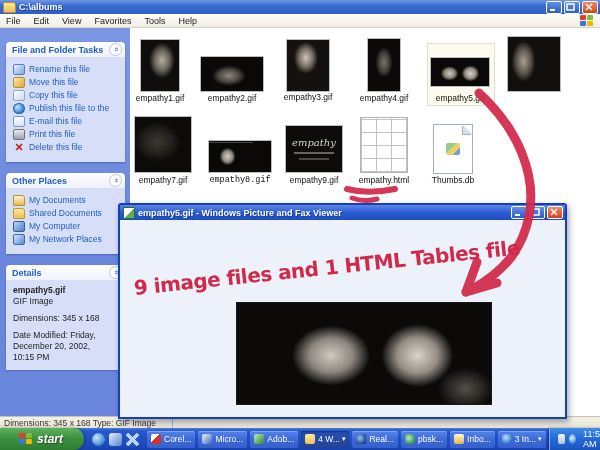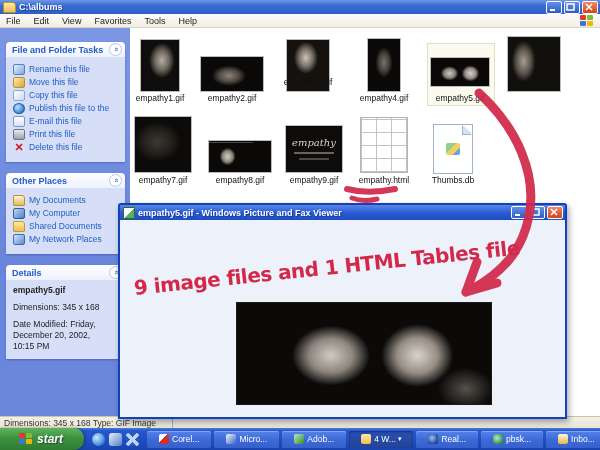--- a/index.html
+++ b/index.html
@@ -126,21 +126,21 @@
     background:linear-gradient(180deg,#60b35e 0%,#3d9140 45%,#2e7c33 100%);
     display:flex;align-items:center;justify-content:center;color:#fff;font-size:12px;font-weight:bold;font-style:italic;
     text-shadow:1px 1px 1px #1d4f20;box-shadow:1px 0 3px rgba(0,20,0,.4);}
   #start-btn .xp-flag{margin-right:4px;margin-left:-2px;}
   .ql{display:flex;align-items:center;margin:0 4px 0 8px;}
   .qicon{width:13px;height:13px;margin-right:4px;border-radius:3px;}
   .q1{background:radial-gradient(circle at 35% 35%,#cfe6ff,#2f7fd0 75%);border-radius:50%;}
   .q2{background:linear-gradient(135deg,#e8f0fc,#5580c8);}
   .q3{background:linear-gradient(45deg,rgba(0,0,0,0) 42%,#bcd4f8 42% 58%,rgba(0,0,0,0) 58%),
       linear-gradient(-45deg,rgba(0,0,0,0) 42%,#bcd4f8 42% 58%,rgba(0,0,0,0) 58%),#2a58c0;}
-  .tbtn{height:17px;flex:none;margin-right:3px;border-radius:2px;padding:0 12px;display:flex;align-items:center;
+  .tbtn{height:17px;flex:none;margin-right:3px;border-radius:2px;padding:0 4px;display:flex;align-items:center;
     background:linear-gradient(180deg,#5583e8 0%,#3e6ad8 50%,#3560cc 100%);box-shadow:inset 0 1px 0 #7fa3f0;
     color:#fff;font-size:8.5px;white-space:nowrap;overflow:hidden;}
   .tbtn .bicon{width:10px;height:10px;border-radius:2px;margin-right:3px;flex:none;}
   .tbtn.pressed{background:linear-gradient(180deg,#2a4fae,#23439a);box-shadow:inset 0 1px 2px #16307a;}
   .caret{font-size:7px;margin-left:2px;}
   .bi-corel{background:linear-gradient(135deg,#fff 45%,#d03030 45%);}
   .bi-micro{background:linear-gradient(135deg,#f0f4ff,#3a66c8);}
   .bi-adobe{background:linear-gradient(135deg,#bfe8bf,#2e8b2e);}
   .bi-folder{background:linear-gradient(180deg,#ffe9a0,#edc052);border-radius:1px 3px 1px 1px;}
   .bi-real{background:radial-gradient(circle at 40% 40%,#9cc0f0,#123a8a 80%);border-radius:50%;}
@@ -241,79 +241,80 @@
       <div class="pane-h">
         <span class="pt">Other Places</span>
         <span class="chev">«</span>
       </div>
       <div class="pane-b">
         <div class="task-item">
             <span class="ic ic-docs"></span>
             <span class="tlabel">My Documents</span>
           </div>
         <div class="task-item">
+            <span class="ic ic-folder"></span>
+            <span class="tlabel">Shared Documents</span>
+          </div>
+        <div class="task-item">
             <span class="ic ic-comp"></span>
             <span class="tlabel">My Computer</span>
-          </div>
-        <div class="task-item">
-            <span class="ic ic-folder"></span>
-            <span class="tlabel">Shared Documents</span>
           </div>
         <div class="task-item">
             <span class="ic ic-net"></span>
             <span class="tlabel">My Network Places</span>
           </div>
       </div>
     </div>
 
     <div class="pane">
       <div class="pane-h">
         <span class="pt">Details</span>
         <span class="chev">«</span>
       </div>
       <div class="pane-b" id="details-body">
         <div class="dname">empathy5.gif</div>
+        <div>GIF Image</div>
         <div class="gap"></div>
         <div>Dimensions: 345 x 168</div>
         <div class="gap"></div>
         <div>Date Modified: Friday,</div>
         <div>December 20, 2002, 10:15 PM</div>
       </div>
     </div>
   </div>
 
   <div id="sel5"></div>
 
   <div class="th t1" style="left:141px;top:40px;width:38px;height:51px;"></div>
   <div class="th t2" style="left:201px;top:57px;width:62px;height:34px;"></div>
   <div class="th t3" style="left:287px;top:40px;width:42px;height:51px;"></div>
   <div class="th t4" style="left:368px;top:39px;width:32px;height:52px;"></div>
   <div class="th t5" style="left:431px;top:58px;width:58px;height:28px;"></div>
   <div class="th t6" style="left:508px;top:37px;width:52px;height:54px;"></div>
   <div class="fname" style="left:123px;top:93px;">empathy1.gif</div>
   <div class="fname" style="left:195px;top:93px;">empathy2.gif</div>
-  <div class="fname" style="left:271px;top:77px;">empathy3.gif</div>
+  <div class="fname" style="left:271px;top:92px;">empathy3.gif</div>
   <div class="fname" style="left:347px;top:93px;">empathy4.gif</div>
   <div class="fname" style="left:423px;top:93px;">empathy5.gif</div>
   <div class="fname" style="left:497px;top:80px;">empathy6.gif</div>
 
   <div class="th t7" style="left:135px;top:117px;width:56px;height:55px;"></div>
   <div class="th t8" style="left:209px;top:141px;width:62px;height:31px;"></div>
   <div class="th t9" style="left:286px;top:126px;width:56px;height:46px;">
     <span class="l1">empathy</span>
       <span class="l2"></span>
       <span class="l3"></span>
   </div>
   <div class="th t-html" style="left:361px;top:118px;width:46px;height:54px;"></div>
   <div class="th t-db" style="left:433px;top:124px;width:38px;height:48px;">
     <span class="fold"></span>
     <span class="blob"></span>
   </div>
   <div class="fname" style="left:126px;top:175px;">empathy7.gif</div>
-  <div class="fname" style="left:203px;top:175px;">empathy8.gif</div>
+  <div class="fname" style="left:203px;top:175px;font-family:Liberation Mono, monospace;">empathy8.gif</div>
   <div class="fname" style="left:277px;top:175px;">empathy9.gif</div>
   <div class="fname" style="left:347px;top:175px;">empathy.html</div>
   <div class="fname" style="left:416px;top:175px;">Thumbs.db</div>
 
   <div id="statusbar">
     <span>Dimensions: 345 x 168 Type: GIF Image</span>
     <span class="sdiv"></span>
   </div>
 
   <div id="viewer">

